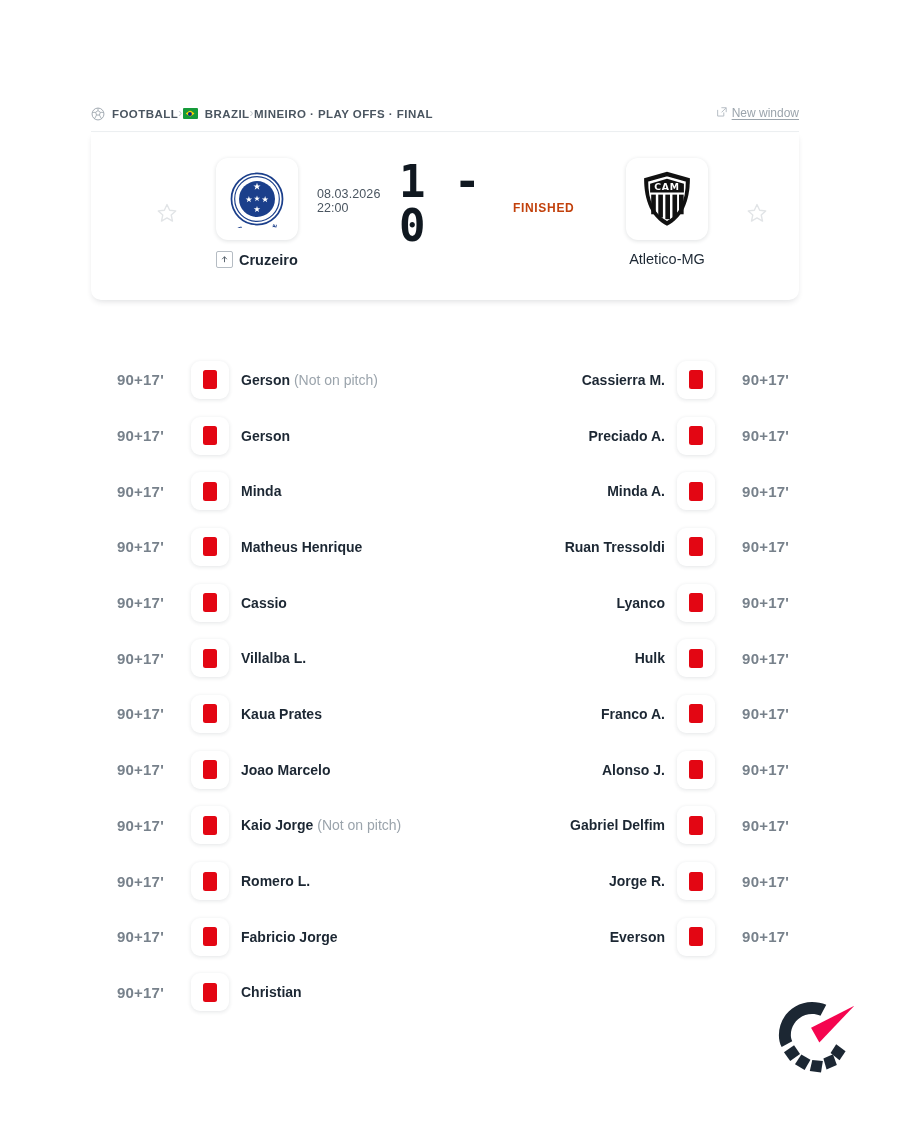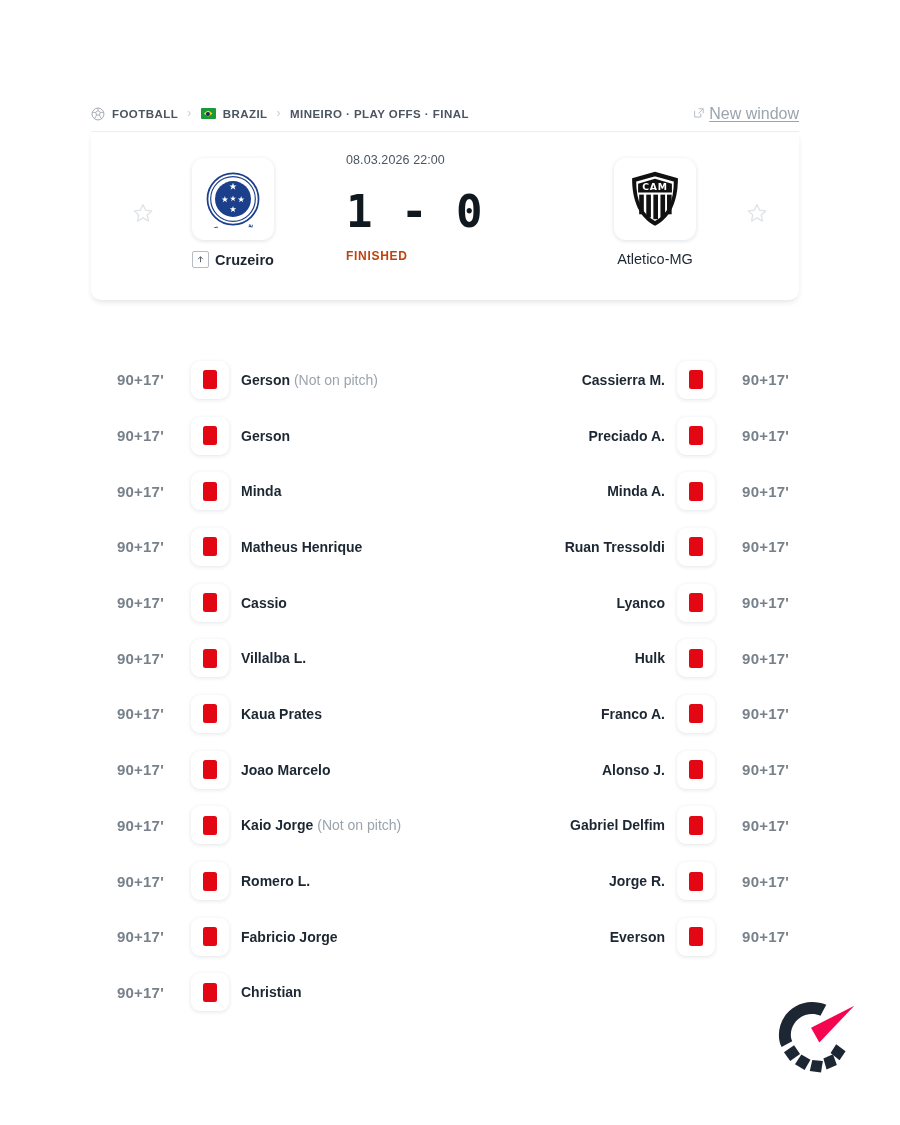--- a/index.html
+++ b/index.html
@@ -34,21 +34,20 @@
     height: 36px;
     display: flex;
     align-items: center;
     justify-content: space-between;
     border-bottom: 1px solid #eceff1;
     box-sizing: border-box;
   }
   .breadcrumb {
     display: flex;
     align-items: center;
-    gap: 9px;
     font-size: 11.5px;
     font-weight: 700;
     letter-spacing: 0.45px;
     color: #4a5560;
     text-transform: uppercase;
   }
   .breadcrumb .crumb {
     display: flex;
     align-items: center;
     gap: 7px;
@@ -83,23 +82,23 @@
   .flag-icon .globe {
     position: absolute;
     left: 50%; top: 50%;
     width: 4.2px; height: 4.2px;
     background: #002d87;
     border-radius: 50%;
     transform: translate(-50%,-50%);
   }
   .new-window {
     display: flex;
-    align-items: flex-end;
+    align-items: flex-start;
     gap: 4px;
-    font-size: 16px;
+    font-size: 12px;
     color: #9ba4ac;
     font-weight: 400;
   }
   .new-window .nw-label {
     text-decoration: underline;
     text-underline-offset: 2px;
   }
 
   
   .match-card {
@@ -116,22 +115,22 @@
     box-sizing: border-box;
   }
 
   .team-block {
     width: 255px;
     display: flex;
     align-items: center;
     padding-top: 25px;
     box-sizing: border-box;
   }
-  .team-block.home { justify-content: flex-start; padding-left: 40px; gap: 18px;}
-  .team-block.away { justify-content: flex-end;  padding-right: 30px; gap: 30px;}
+  .team-block.home { justify-content: flex-end; padding-left: 40px; gap: 18px;}
+  .team-block.away { justify-content: flex-end;  padding-right: 30px; gap: 18px;}
 
   .star-btn {
     width: 24px; height: 24px;
     flex: 0 0 auto;
     display: flex; align-items: center; justify-content: center;
     opacity: 0.55;
   }
 
   .team-inner {
     display: flex;
@@ -166,30 +165,31 @@
     border-radius: 2px;
     display: inline-flex;
     align-items: center;
     justify-content: center;
     flex: 0 0 auto;
   }
 
   .score-block {
     flex: 1 1 auto;
     display: flex;
-    flex-direction: column;
+    flex-direction: row;
+    align-items: center;
     padding-top: 20px;
   }
   .match-datetime {
     font-size: 12.5px;
     color: #4a5560;
     letter-spacing: 0.1px;
   }
   .score {
-    margin-top: 23px;
+    margin-top: 7px;
     font-size: 44px;
     font-weight: 700;
     letter-spacing: 1px;
     color: #101820;
     line-height: 1;
     font-family: "DejaVu Sans Mono", monospace;
   }
   .match-status {
     margin-top: 15px;
     font-size: 12px;

